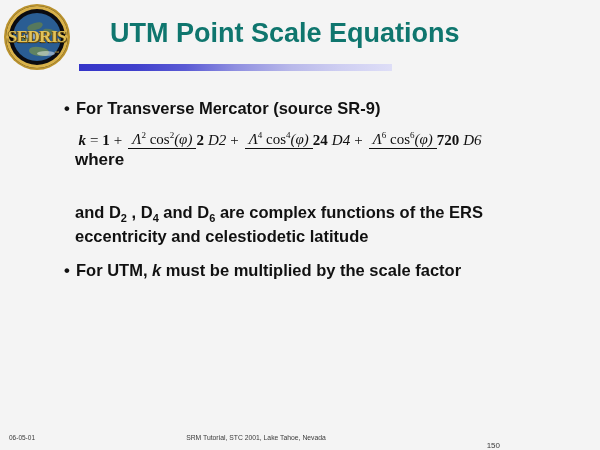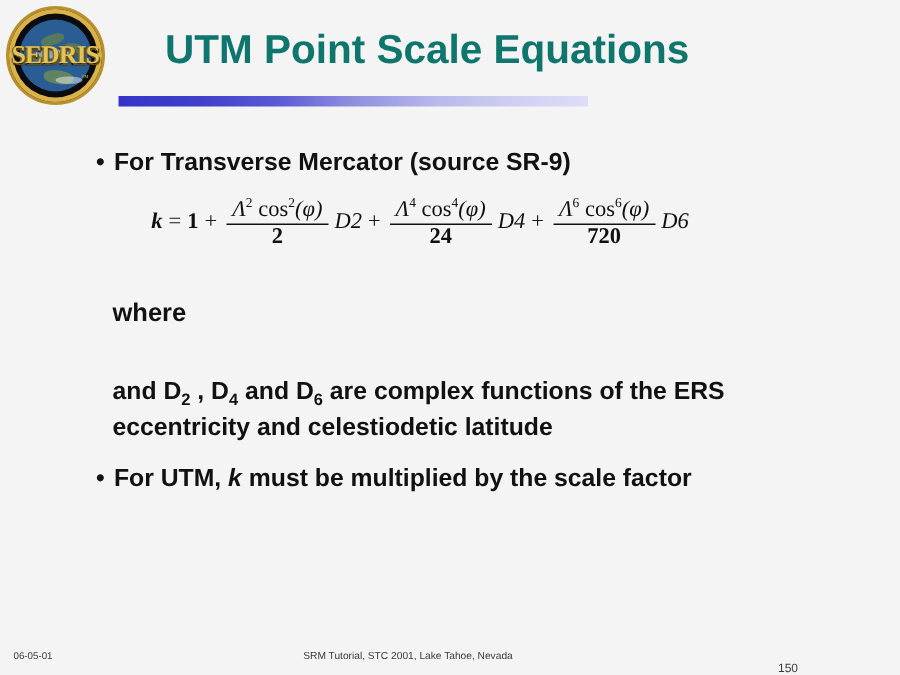--- a/index.html
+++ b/index.html
@@ -11,21 +11,20 @@
     height: 450px;
     background: #f4f4f4;
     font-family: "Liberation Sans", sans-serif;
     overflow: hidden;
   }
   .slide {
     position: relative;
     width: 512px;
     height: 450px;
     background: #f4f4f4;
-    padding-left: 32px;
   }
 
   
   .logo {
     position: absolute;
     left: 6px;
     top: 6px;
     width: 62px;
     height: 62px;
     border-radius: 50%;
@@ -150,41 +149,41 @@
   }
   .eq-row {
     display: inline-flex;
     align-items: center;
     justify-content: center;
     gap: 2px;
   }
   .it { font-style: italic; }
   .frac {
     display: inline-flex;
-    flex-direction: column;
+    flex-direction: row;
     align-items: center;
     vertical-align: middle;
     margin: 0 2px;
     line-height: 1.05;
   }
   .frac .num {
     padding: 0 4px 1px 4px;
     border-bottom: 1.2px solid #101010;
     white-space: nowrap;
   }
   .frac .den {
     padding-top: 1px;
     font-weight: bold;
   }
   .sup { font-size: 9px; vertical-align: super; }
   .op { padding: 0 2px; }
   .bold-n { font-weight: bold; }
 
   .where-line {
-    margin-top: 32px;
+    margin-top: 1px;
     padding-left: 75px;
     display: flex;
     align-items: flex-start;
   }
   .where-word {
     font-size: 17px;
     font-weight: bold;
     color: #111111;
     margin-right: 8px;
   }

